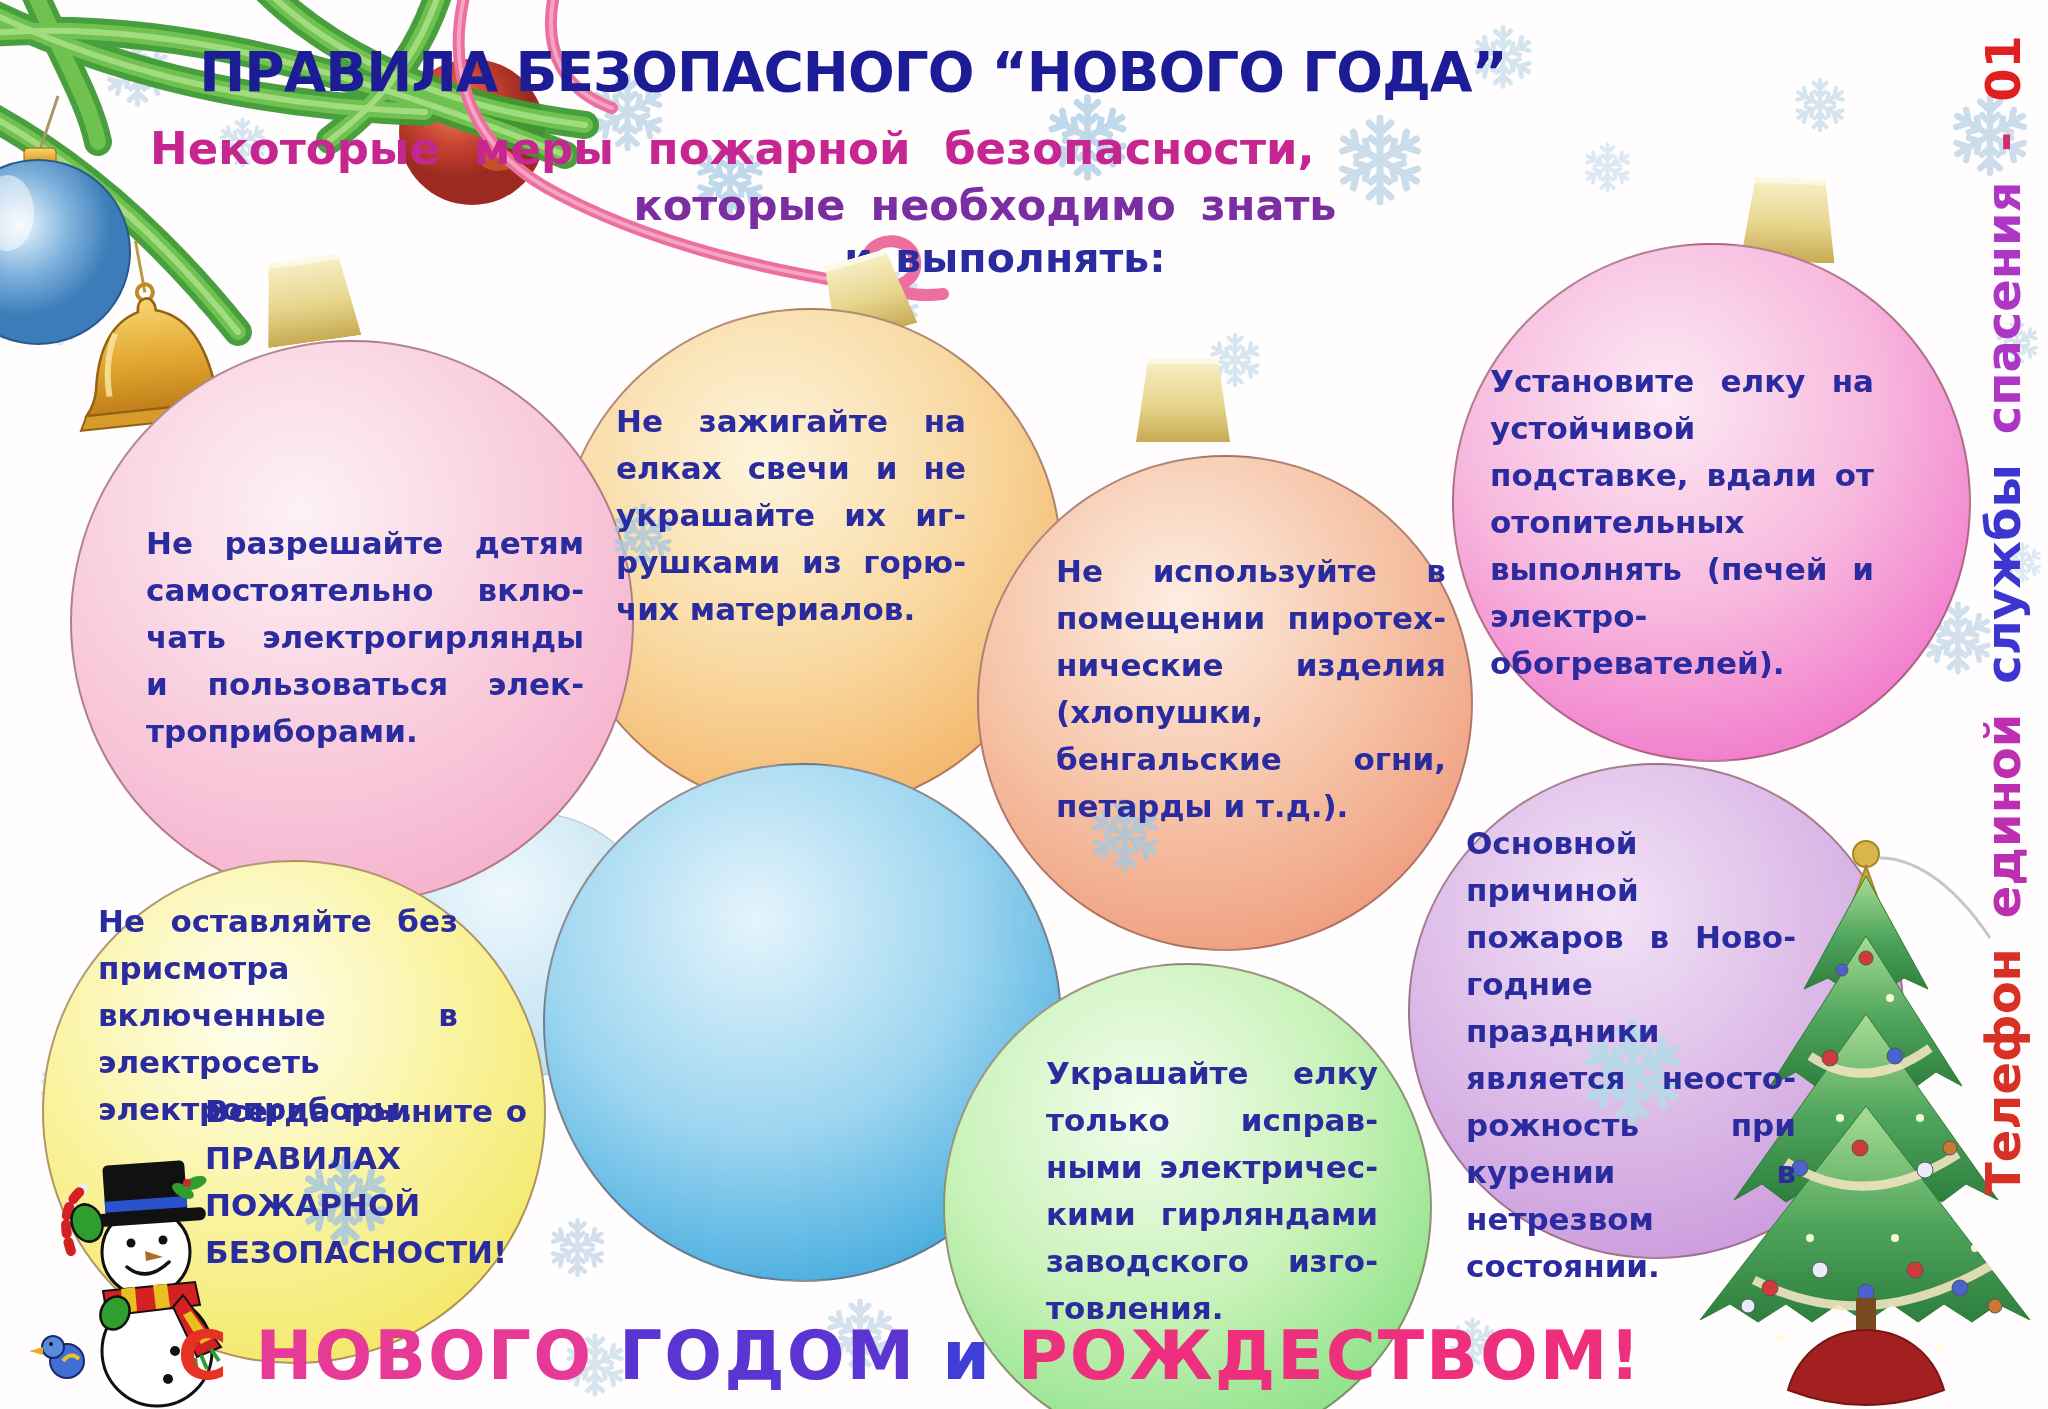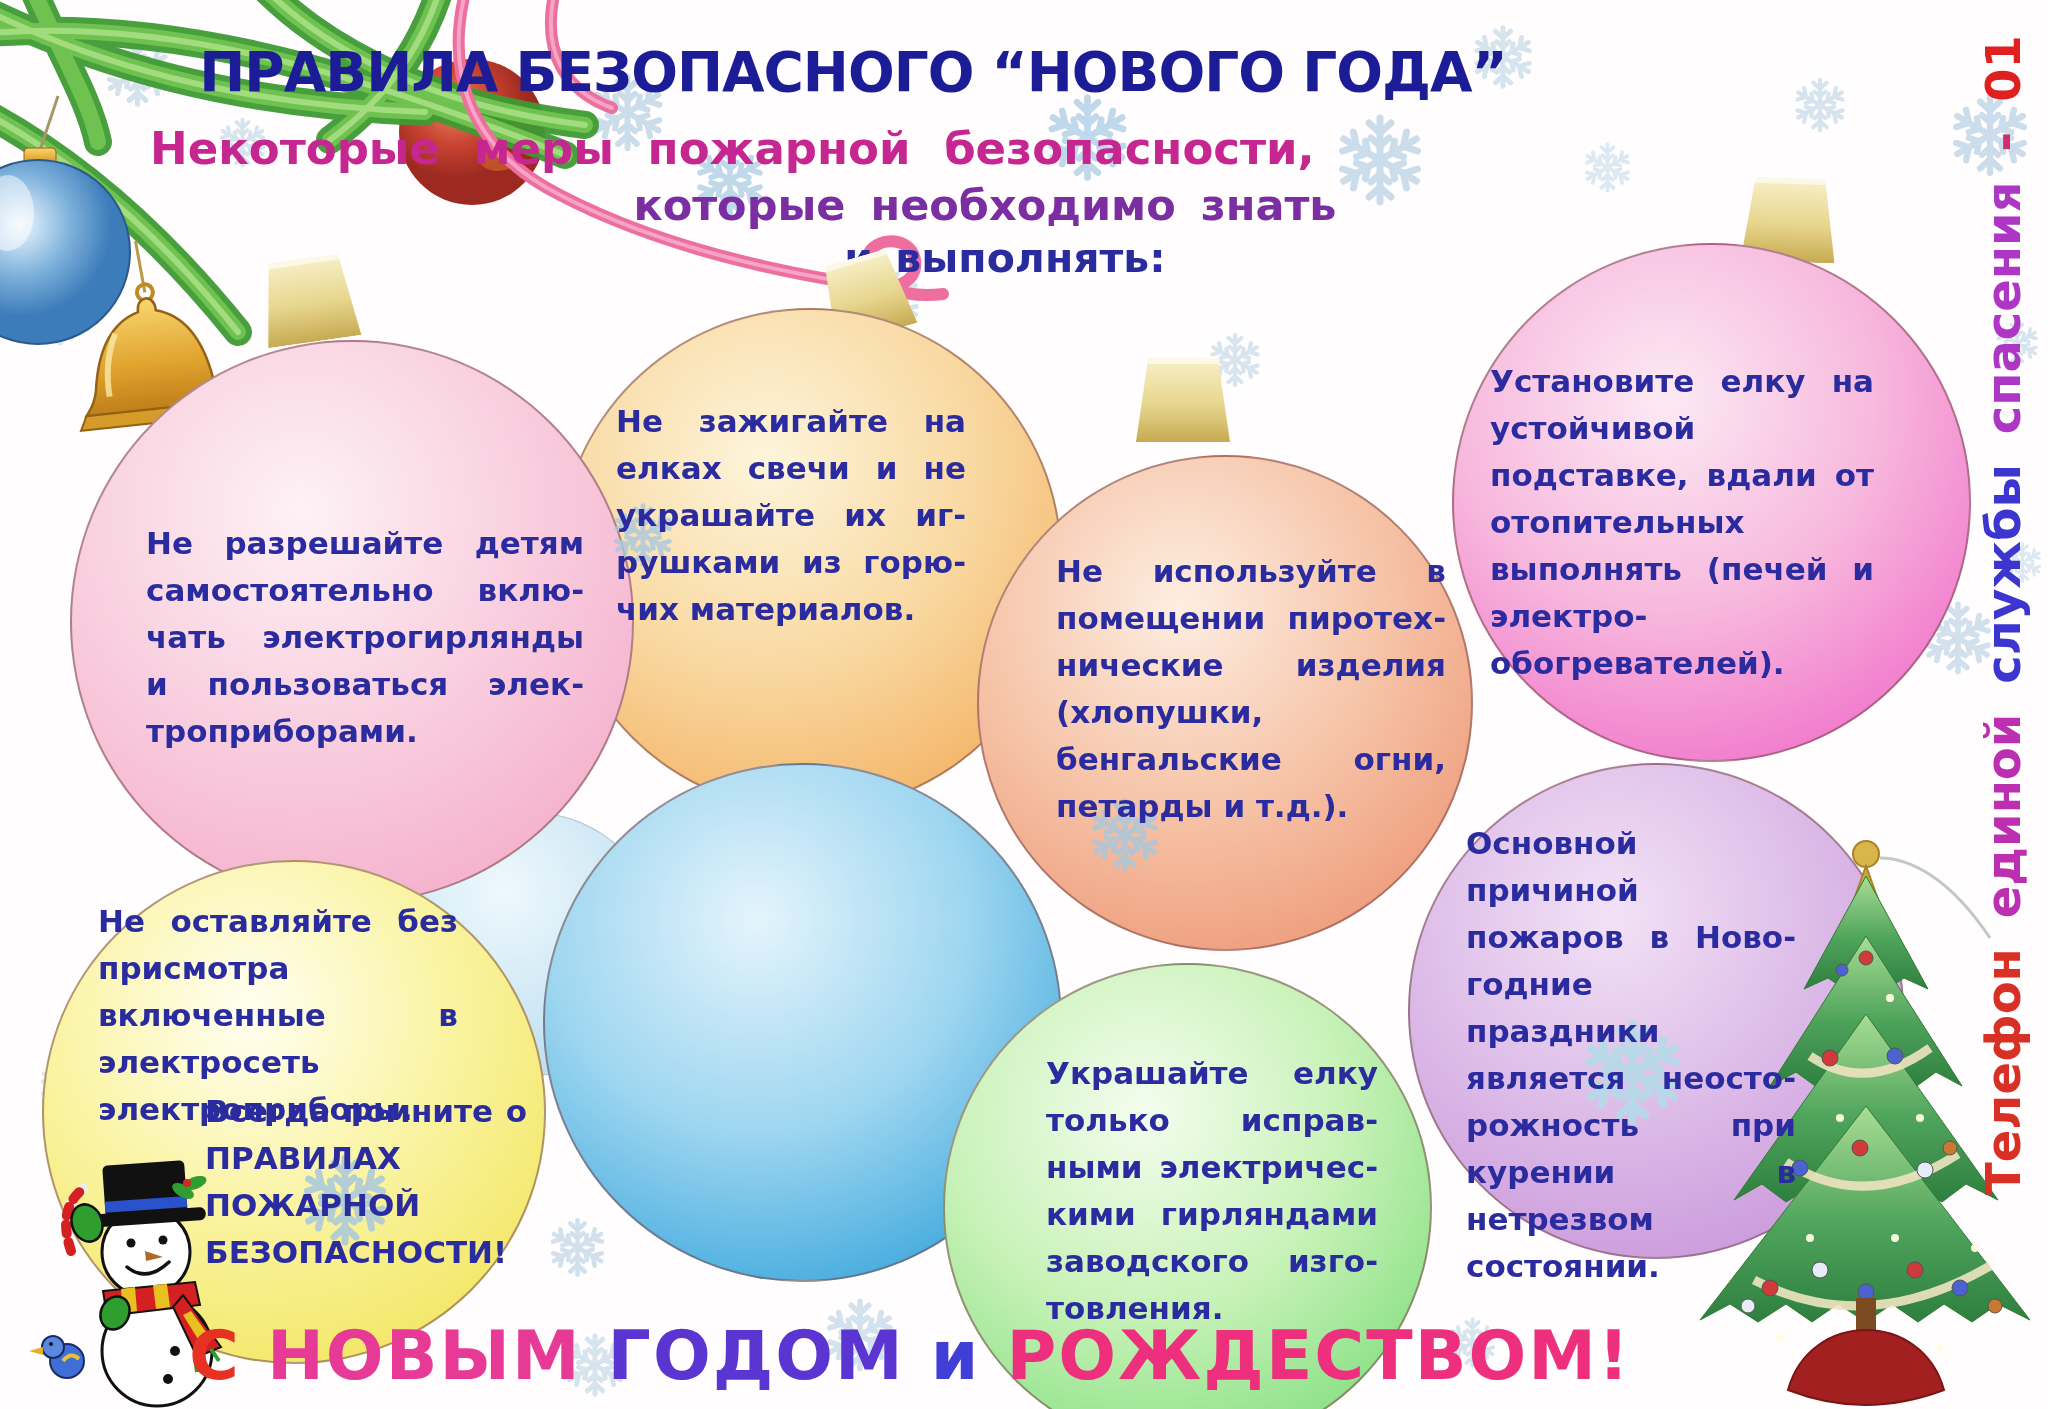--- a/index.html
+++ b/index.html
@@ -395,21 +395,21 @@
       <path d="M46,96 q-14,-42 12,-62" stroke="#d42020" stroke-width="10" fill="none" stroke-linecap="round" stroke-dasharray="9 9"></path>
       <ellipse cx="62" cy="68" rx="15" ry="19" fill="#2f9e2f" stroke="#111" stroke-width="2.5" transform="rotate(-20 62 68)"></ellipse>
       <ellipse cx="90" cy="158" rx="14" ry="17" fill="#2f9e2f" stroke="#111" stroke-width="2.5" transform="rotate(25 90 158)"></ellipse>
     </g>
 
     <circle cx="150" cy="196" r="5" fill="#111"></circle>
       <circle cx="143" cy="224" r="5" fill="#111"></circle>
   </svg>
 
   <div class="greeting">
-    <span style="color: rgb(230, 49, 35);">С</span><span style="color: rgb(231, 58, 150);">НОВЫМ</span><span style="color: rgb(90, 53, 210);">ГОДОМ</span><span style="color: rgb(63, 63, 216);">и</span><span style="color: rgb(238, 47, 125);">РОЖДЕСТВОМ!</span>
+    <span style="color: rgb(230, 49, 35);">С</span><span style="color: rgb(231, 58, 150);">НОВОГО</span><span style="color: rgb(90, 53, 210);">ГОДОМ</span><span style="color: rgb(63, 63, 216);">и</span><span style="color: rgb(238, 47, 125);">РОЖДЕСТВОМ!</span>
   </div>
 
   <div class="sidebar">
     <span style="color: rgb(217, 48, 37);">Телефон</span>
     <span style="color: rgb(187, 47, 176);">единой</span>
     <span style="color: rgb(60, 53, 207);">службы</span>
     <span style="color: rgb(173, 54, 196);">спасения</span>
     <span style="color: rgb(207, 45, 110);">-</span>
     <span style="color: rgb(224, 31, 31);">01</span>
   </div>

